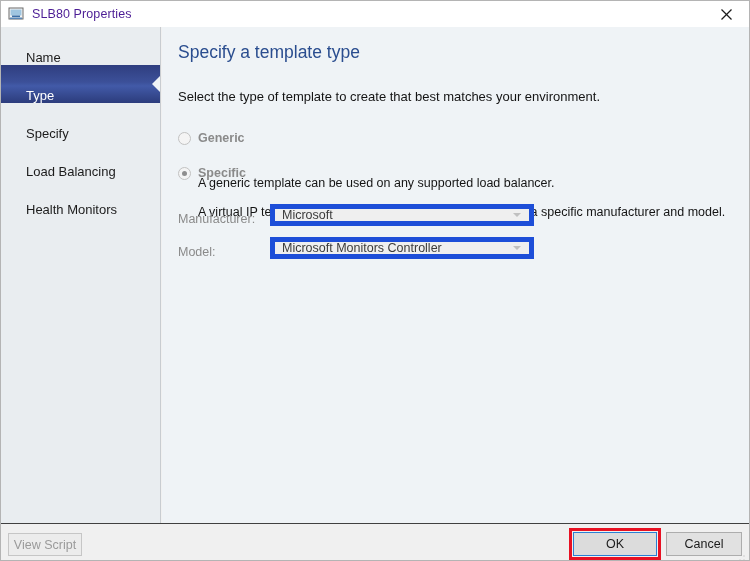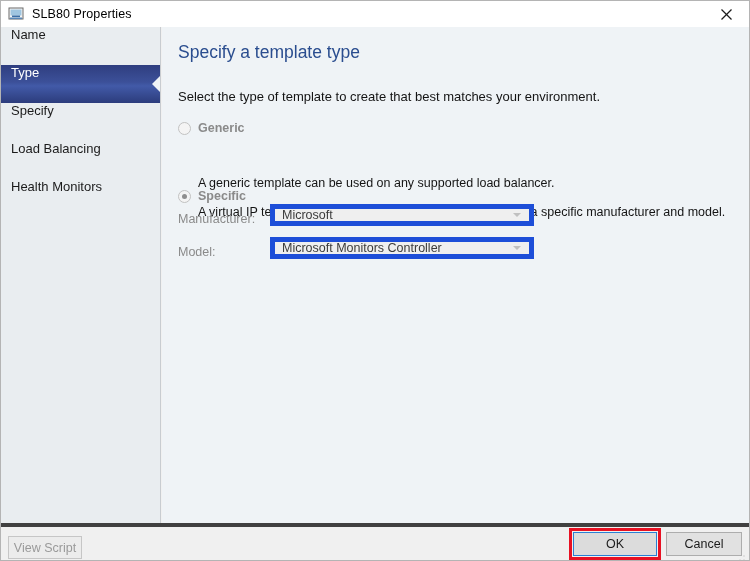--- a/index.html
+++ b/index.html
@@ -37,21 +37,21 @@
   }
   #title-icon {
     width: 16px; height: 16px;
     margin-left: 7px;
     margin-right: 8px;
     position: relative;
     flex: 0 0 auto;
   }
   #title-text {
     font-size: 12.5px;
-    color: #000000;
+    color: #4c1d95;
     letter-spacing: 0.1px;
     white-space: nowrap;
   }
   #close-button {
     position: absolute;
     right: 0; top: 0;
     width: 45px; height: 26px;
     display: flex;
     align-items: center;
     justify-content: center;
@@ -66,22 +66,22 @@
     height: 496px;
     background: #e9edf0;
     border-right: 1px solid #c8ccd0;
     box-sizing: border-box;
     overflow: hidden;
   }
   .nav-item {
     position: relative;
     height: 38px;
     display: flex;
-    align-items: flex-start;
-    padding-left: 10px;
+    align-items: flex-end;
+    padding-left: 25px;
     font-size: 13px;
     color: #1b1b1b;
     box-sizing: border-box;
     white-space: nowrap;
   }
   .nav-item.selected {
     background: linear-gradient(to bottom, #2f3e7f 0%, #3c5099 45%, #425aa8 55%, #2c3c7c 100%);
     color: #ffffff;
   }
   .nav-item.selected .nav-arrow {
@@ -199,21 +199,21 @@
     border-top: 4px solid #c0c0c0;
   }
 
   
   #footer {
     position: absolute;
     left: 0; top: 522px;
     width: 748px;
     height: 37px;
     background: #f0f0f0;
-    border-top: 4px solid #404040;
+    border-top: 1px solid #404040;
     box-sizing: border-box;
   }
   .btn {
     position: absolute;
     box-sizing: border-box;
     border: 1px solid #adadad;
     background: #e1e1e1;
     font-size: 12.5px;
     color: #1b1b1b;
     display: flex;
@@ -297,27 +297,27 @@
     <div class="nav-item">
       <span>Health Monitors</span>
     </div>
   </div>
 
   <div id="content">
 
     <div id="page-heading">Specify a template type</div>
     <div id="page-subtitle">Select the type of template to create that best matches your environment.</div>
 
-    <div class="radio-row" style="top:94px;">
+    <div class="radio-row" style="top:104px;">
       <span class="radio-circle"></span>
       <span class="radio-label">Generic</span>
     </div>
     <div class="radio-desc" style="top:134px;margin-top:15px;">A generic template can be used on any supported load balancer.</div>
 
-    <div class="radio-row" style="top:162px;">
+    <div class="radio-row" style="top:139px;">
       <span class="radio-circle checked"></span>
       <span class="radio-label">Specific</span>
     </div>
     <div class="radio-desc" style="top:178px;">A virtual IP template can be used only on a load balancer of a specific manufacturer and model.</div>
 
     <div class="field-row" style="top:177px;">
       <span class="field-label">Manufacturer:</span>
       <span class="combo">
         <span class="combo-value">Microsoft</span>
         <span class="combo-arrow"></span>

